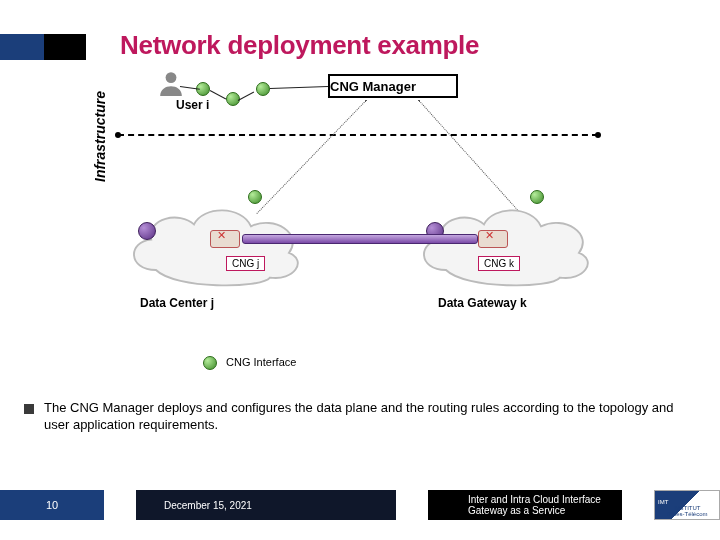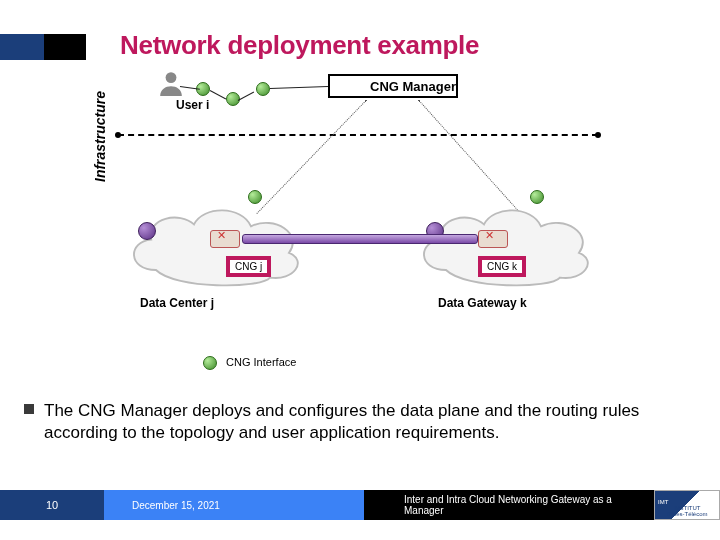--- a/index.html
+++ b/index.html
@@ -7,21 +7,21 @@
 
   
   .hdr-blue  { position: absolute; left: 0;  top: 34px; width: 44px; height: 26px; background: #1b3e7a; }
   .hdr-black { position: absolute; left: 44px; top: 34px; width: 42px; height: 26px; background: #000; }
 
   .title { position: absolute; left: 120px; top: 30px; font-size: 26px; font-weight: 700; color: #be185d; letter-spacing: -0.3px; }
 
   
   .diagram { position: absolute; left: 118px; top: 74px; width: 480px; height: 290px; }
 
-  .cng-manager-box { position:absolute; left:210px; top:0; width:130px; height:24px; border:2px solid #000; background:#fff; text-align:right; font-weight:700; font-size:13px; line-height:22px; }
+  .cng-manager-box { position:absolute; left:210px; top:0; width:130px; height:24px; border:2px solid #000; background:#fff; text-align:left; font-weight:700; font-size:13px; line-height:22px; }
 
   .avatar { position:absolute; left:40px; top:-4px; width:26px; height:26px; }
   .avatar svg { width:100%; height:100%; }
   .user-lbl { position:absolute; left:34px; top:24px; font-size:12px; font-weight:700;margin-left:24px; }
 
   
   .ball { width:14px; height:14px; border-radius:50%; background:radial-gradient(circle at 30% 30%, #b4ec9a, #3d8a28); border:1px solid #2a6b17; position:absolute; }
   #b1 { left:78px; top:8px; }
   #b2 { left:108px; top:18px; }
   #b3 { left:138px; top:8px; }
@@ -60,41 +60,41 @@
   #gL { left:130px; top:116px; }
   #gR { left:412px; top:116px; }
 
   
   .router { position:absolute; width:30px; height:18px; background:#e9dcd1; border:1px solid #b55; border-radius:3px; }
   .router::after { content:"✕"; position:absolute; left:6px; top:-2px; font-size:11px; color:#c33; }
   #rL { left:92px;  top:156px; }
   #rR { left:360px; top:156px; }
 
   
-  .cngbox { position:absolute; border:4px solid #be185d; background:#fff; font-size:10px; padding:1px 5px; }
+  .cngbox { position:absolute; border:1px solid #be185d; background:#fff; font-size:10px; padding:1px 5px; }
   #cj { left:108px; top:182px; }
   #ck { left:360px; top:182px; }
 
   
   .link { position:absolute; left:124px; top:160px; width:236px; height:10px; background:linear-gradient(#c5a8e0,#7a4aa7); border:1px solid #4a2870; border-radius:3px; }
 
   
   .legend { position:absolute; left:85px; top:282px; font-size:11px; }
   .legend .ball { position:static; display:inline-block; vertical-align:middle; margin-right:6px; }
 
   
   .bullets { position:absolute; left:24px; top:400px; right:24px; }
   .bullets .row { display:flex; align-items:flex-start; gap:10px; }
   .sq { width:10px; height:10px; background:#3a3a3a; margin-top:4px; flex:0 0 auto; }
-  .bullets p { font-size:17px; line-height:1.3; }
+  .bullets p { font-size:13px; line-height:1.3; }
 
   
-  .footer { position:absolute; left:0; right:0; bottom:20px; height:30px; display:flex; }
+  .footer { position:absolute; left:0; right:0; bottom:20px; height:30px; display:flex;gap:32px; }
   .f-num  { width:104px; background:#1b3e7a; color:#fff; font-size:11px; display:flex; align-items:center; justify-content:center; }
-  .f-date { width:260px; background:#3b82f6; color:#fff; font-size:10px; display:flex; align-items:center; padding-left:28px; }
+  .f-date { width:260px; background:#0f172a; color:#fff; font-size:10px; display:flex; align-items:center; padding-left:28px; }
   .f-topic{ flex:1; background:#000; color:#fff; font-size:10px; display:flex; align-items:center; padding-left:40px; }
   .f-logo { width:66px; background: linear-gradient(135deg,#1b3e7a 48%, #fff 48%); border:1px solid #aaa; display:flex; flex-direction:column; align-items:center; justify-content:flex-end; font-size:6px; line-height:1; color:#1b3e7a; padding-bottom:2px; }
   .f-logo .top { color:#fff; align-self:flex-start; padding:2px 0 0 3px; font-size:6px; }
 </style>
 </head>
 <body>
 
 <div class="hdr-blue"></div>
 <div class="hdr-black"></div>
 <h1 class="title">Network deployment example</h1>
@@ -166,19 +166,19 @@
 <div class="bullets">
   <div class="row">
     <span class="sq"></span>
     <p>The CNG Manager deploys and configures the data plane and the routing rules according to the topology and user application requirements.</p>
   </div>
 </div>
 
 <div class="footer">
   <div class="f-num">10</div>
   <div class="f-date">December 15, 2021</div>
-  <div class="f-topic">Inter and Intra Cloud Networking Gateway as a Manager</div>
+  <div class="f-topic">Inter and Intra Cloud Interface Gateway as a Service</div>
   <div class="f-logo">
     <span class="top">IMT</span>
     <span>INSTITUT</span>
     <span>Mines-Télécom</span>
   </div>
 </div>
 
 </body></html>

